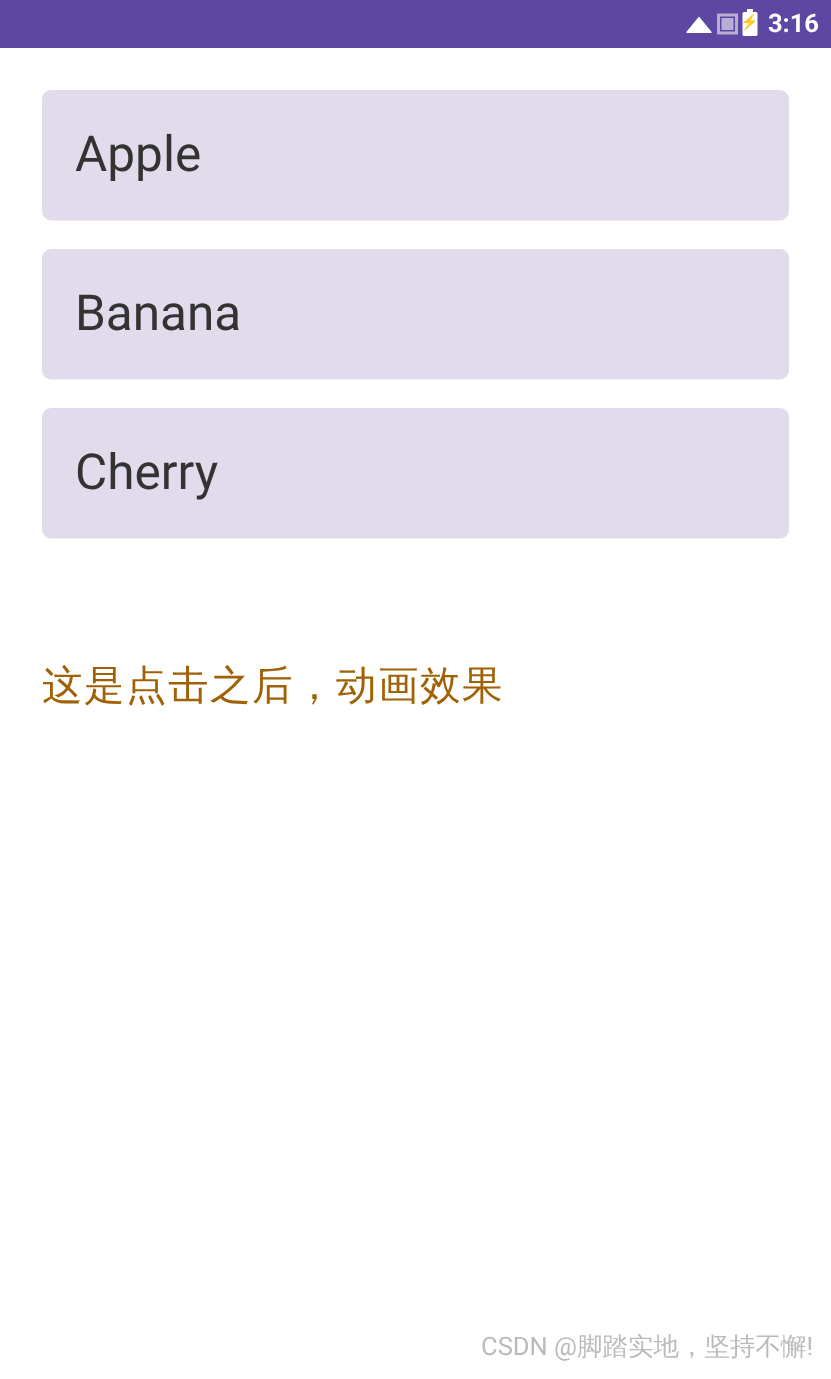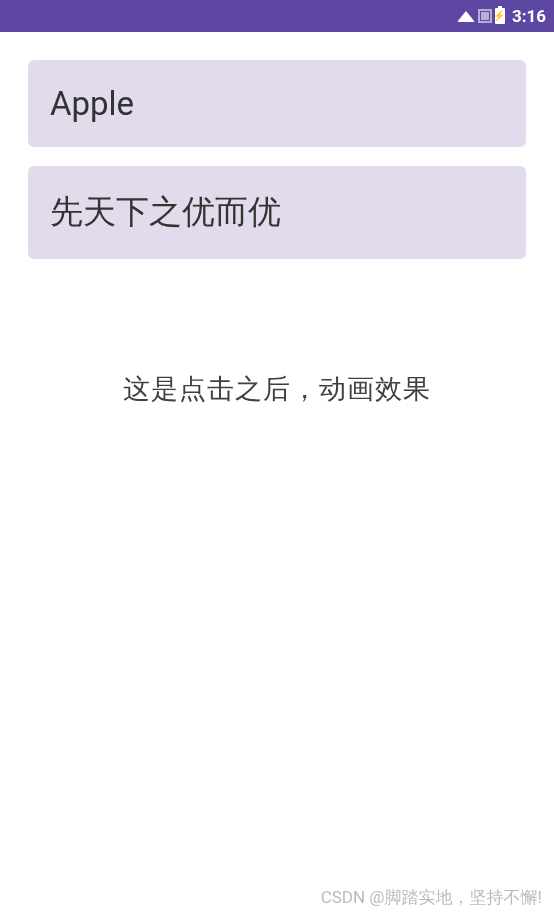--- a/index.html
+++ b/index.html
@@ -89,24 +89,23 @@
     .list-item {
       background: #e1dbeb;
       border-radius: 6px;
       padding: 24px 22px;
       margin-bottom: 19px;
       font-size: 33px;
       color: #333333;
       cursor: pointer;
     }
     .caption-text {
-      color: #404040;
+      color: #a16207;
       font-size: 27px;
-      text-align: center;
-      margin-top: 112px;
+      margin-top: 80px;
       letter-spacing: 1px;
     }
     .watermark {
       position: absolute;
       bottom: 10px;
       right: 12px;
       color: rgba(140, 140, 140, 0.6);
       font-size: 17px;
       margin-top: 24px;
     }
@@ -123,19 +122,22 @@
     </div>
     <span class="status-time">3:16</span>
   </div>
 </div>
 
 <div class="content">
   <div class="list-item">
     <span>Apple</span>
   </div>
   <div class="list-item">
-    <span>先天下之优而优</span>
+    <span>Banana</span>
+  </div>
+  <div class="list-item">
+    <span>Cherry</span>
   </div>
 
   <div class="caption-text">这是点击之后，动画效果</div>
 </div>
 
 <div class="watermark">CSDN @脚踏实地，坚持不懈!</div>
 
 </body></html>

